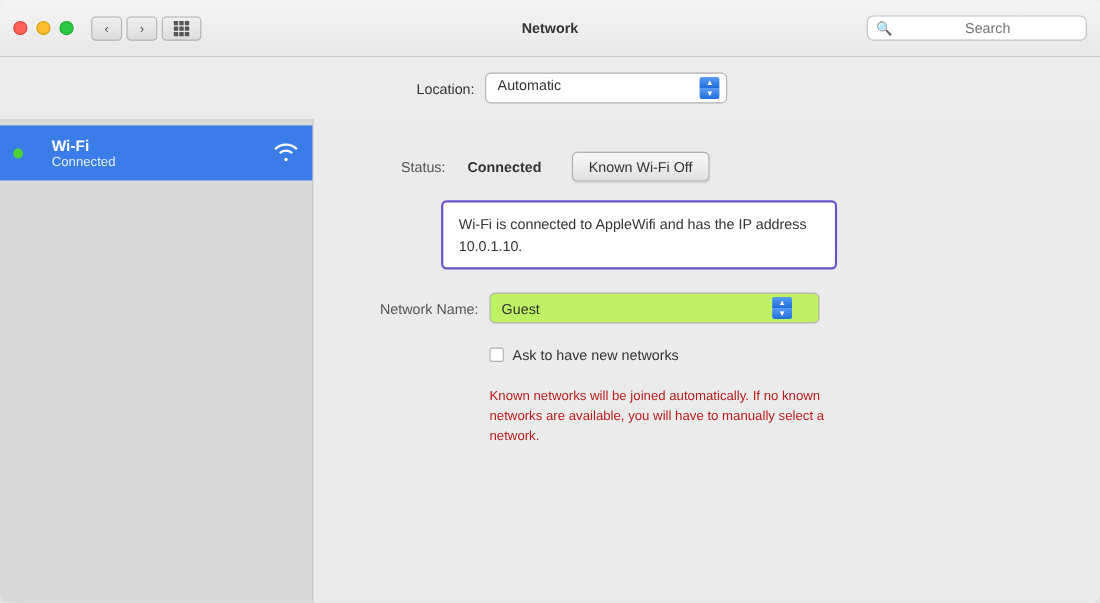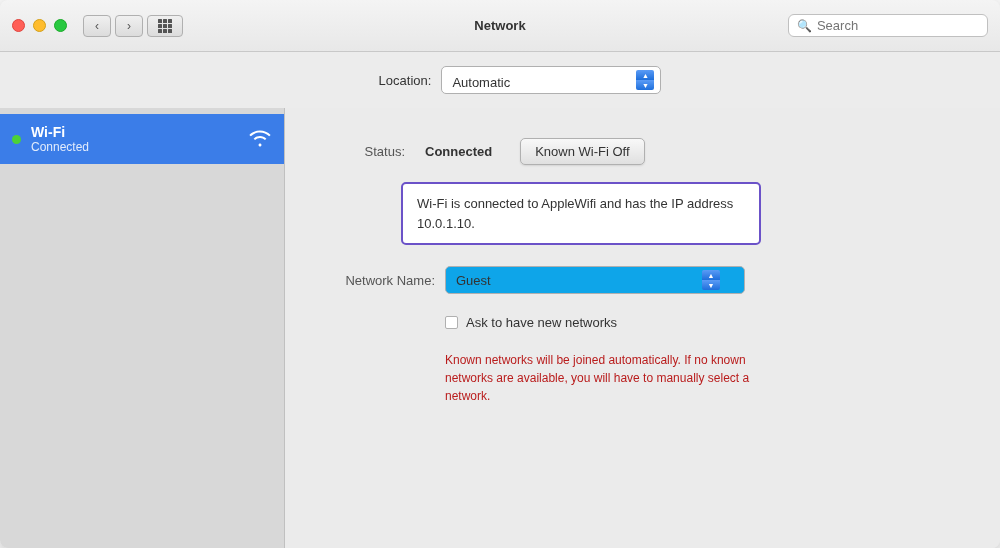--- a/index.html
+++ b/index.html
@@ -125,20 +125,21 @@
       font-size: 12px;
     }
 
     .search-input {
       border: none;
       outline: none;
       font-size: 13px;
       color: #999;
       width: 100%;
       background: transparent;
+      text-align: center;
     }
 
     
     .location-bar {
       display: flex;
       align-items: center;
       justify-content: center;
       padding: 14px 20px;
       background: #ececec;
       gap: 10px;
@@ -147,21 +148,21 @@
 
     .location-label {
       font-size: 13px;
       color: #333;
       font-weight: 400;
       padding-left: 40px;
     }
 
     .location-select {
       display: flex;
-      align-items: flex-end;
+      align-items: flex-start;
       background: #fff;
       border: 1px solid #b0b0b0;
       border-radius: 5px;
       padding: 3px 6px 3px 10px;
       width: 220px;
       cursor: pointer;
       font-size: 13px;
       color: #333;
     }
 
@@ -206,21 +207,21 @@
       border-right: 1px solid #c0c0c0;
       flex-shrink: 0;
       padding: 6px 0;
     }
 
     .sidebar-item {
       display: flex;
       align-items: center;
       padding: 10px 12px;
       cursor: pointer;
-      gap: 10px;
+      gap: 26px;
       position: relative;
     }
 
     .sidebar-item.active {
       background: #3b7de8;
     }
 
     .status-dot {
       width: 9px;
       height: 9px;
@@ -317,21 +318,21 @@
     .field-label {
       font-size: 13px;
       color: #555;
       min-width: 110px;
       text-align: right;
     }
 
     .network-select {
       display: flex;
       align-items: center;
-      background: #0ea5e9;
+      background: #bef264;
       border: 1px solid #b0b0b0;
       border-radius: 5px;
       padding: 3px 24px 3px 10px;
       width: 300px;
       cursor: pointer;
       font-size: 13px;
       color: #333;
     }
 
     .network-select-text {

